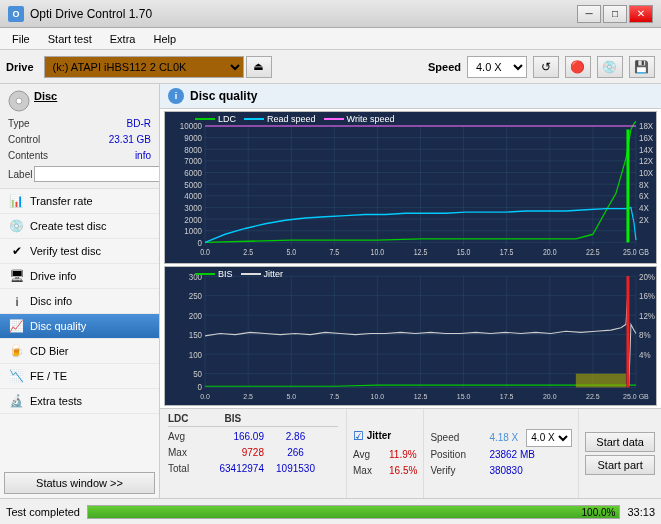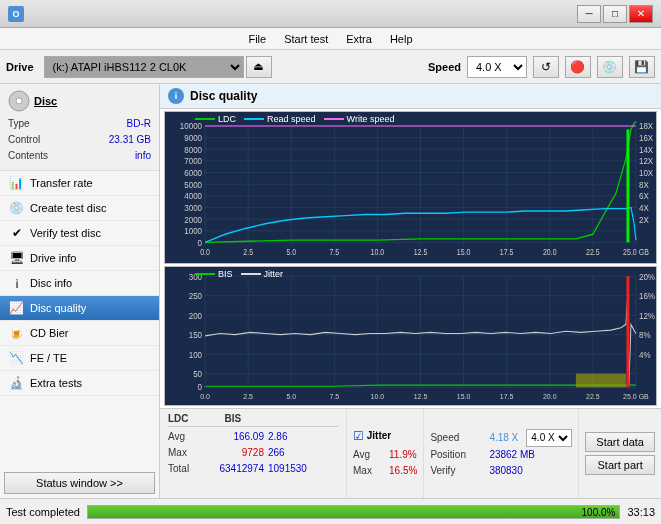--- a/index.html
+++ b/index.html
@@ -61,21 +61,20 @@
     .title-btn.close { background: linear-gradient(to bottom, #f55, #d00); color: white; }
     
     .menu-bar {
       background: #f5f5f5;
       height: 22px;
       display: flex;
       align-items: center;
       padding: 0 4px;
       border-bottom: 1px solid #ccc;
       gap: 2px;
-      justify-content: center;
     }
     .menu-item {
       padding: 2px 8px;
       cursor: pointer;
       font-size: 11px;
     }
     
     .drive-bar {
       background: #f0f0f0;
       height: 34px;
@@ -92,21 +91,21 @@
     }
     .drive-select-container {
       display: flex;
       align-items: center;
       gap: 2px;
       flex: 1;
     }
     .drive-select {
       height: 22px;
       font-size: 11px;
-      background: #a3a3a3;
+      background: #a16207;
       border: 1px solid #aaa;
       padding: 1px 4px;
       flex: 1;
       max-width: 200px;
     }
     .eject-btn {
       width: 26px;
       height: 22px;
       border: 1px solid #aaa;
       background: linear-gradient(to bottom, #f5f5f5, #e0e0e0);
@@ -150,21 +149,20 @@
       flex-direction: column;
       overflow: hidden;
     }
     .disc-info-panel {
       padding: 6px 8px;
       background: #f0f0f0;
       border-bottom: 1px solid #ddd;
     }
     .disc-info-header {
       display: flex;
-      align-items: center;
       gap: 4px;
       margin-bottom: 4px;
       text-decoration: underline;
     }
     .disc-icon {
       width: 22px;
       height: 22px;
     }
     .disc-label { font-size: 11px; font-weight: bold; }
     .disc-row {
@@ -310,21 +308,21 @@
       margin-bottom: 2px;
     }
     .stats-data-row {
       display: flex;
       gap: 4px;
       font-size: 10px;
       line-height: 16px;
     }
     .stats-label { color: #333; width: 32px; }
     .stats-val1 { color: #0000cc; width: 60px; text-align: right; }
-    .stats-val2 { color: #0000cc; width: 55px; text-align: left; }
+    .stats-val2 { color: #0000cc; width: 55px; text-align: center; }
     .action-btns {
       display: flex;
       flex-direction: column;
       gap: 3px;
       padding: 4px 6px;
       justify-content: center;
     }
     .action-btn {
       padding: 3px 10px;
       border: 1px solid #aaa;
@@ -373,20 +371,21 @@
     }
   </style>
 </head>
 <body>
 
 <div class="title-bar">
   <div class="title-bar-left">
     <div class="title-icon">
       <span>O</span>
     </div>
+    <span class="title-text">Opti Drive Control 1.70</span>
   </div>
   <div class="title-controls">
     <button class="title-btn">─</button>
     <button class="title-btn">□</button>
     <button class="title-btn close">✕</button>
   </div>
 </div>
 
 <div class="menu-bar">
   <span class="menu-item">File</span>
@@ -430,20 +429,25 @@
         <span class="disc-row-value">BD-R</span>
       </div>
       <div class="disc-row">
         <span class="disc-row-label">Control</span>
         <span class="disc-row-value">23.31 GB</span>
       </div>
       <div class="disc-row">
         <span class="disc-row-label">Contents</span>
         <span class="disc-row-value data">info</span>
       </div>
+      <div class="label-row">
+        <span style="color:#333">Label</span>
+        <input class="label-input" type="text" value="" style="">
+
+      </div>
     </div>
 
     <div class="nav-items">
       <div class="nav-item">
         <span class="nav-icon">📊</span>
         <span>Transfer rate</span>
       </div>
       <div class="nav-item">
         <span class="nav-icon">💿</span>
         <span>Create test disc</span>

